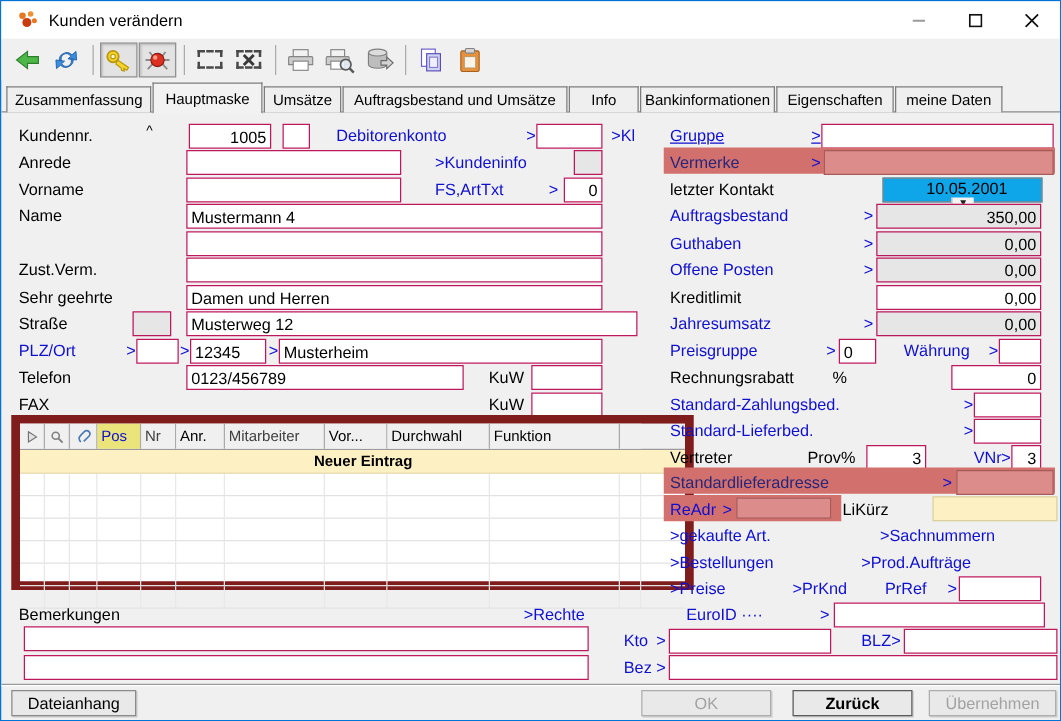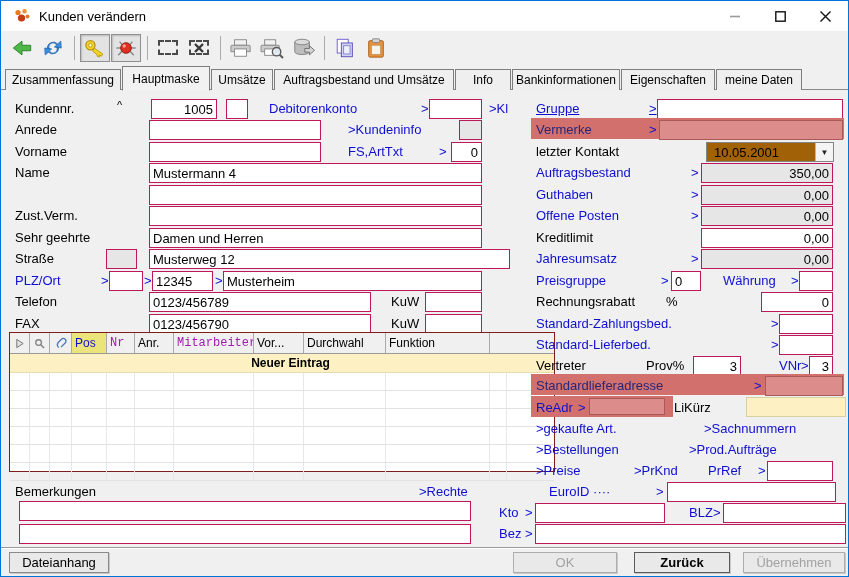--- a/index.html
+++ b/index.html
@@ -26,30 +26,30 @@
   .NV{color:#26267a;}
   .A{position:absolute;font-size:13px;color:#0f0fd0;white-space:nowrap;cursor:default;}
   .I{position:absolute;height:20px;box-sizing:border-box;border:1px solid #be185d;background:#fff;font-family:"Liberation Sans","DejaVu Sans",sans-serif;font-size:13px;padding:0 3px;color:#000;outline:none;}
   .RO{background:#e6e6e6;}
   .num{text-align:right;}
   .band{position:absolute;background:#d2706e;}
   .redI{background:#dc8c8a;border:1px solid #a85a58;}
   .yel{background:#fdf0c2;border:1px solid #d8cfa0;}
   .u{text-decoration:underline;}
   
-  .dd{position:absolute;height:20px;box-sizing:border-box;border:1px solid #848484;background:#a16207;display:flex;align-items:center;}
+  .dd{position:absolute;height:20px;box-sizing:border-box;border:1px solid #848484;background:#0ea5e9;display:flex;align-items:center;flex-direction:column;}
   .ddtext{flex:1;font-size:13px;padding-left:7px;}
   .ddbtn{width:17px;height:100%;display:flex;align-items:center;justify-content:center;font-size:8px;color:#222;border-left:1px solid #b8b8b8;background:#f4f4f4;}
   
-  .grid{position:absolute;left:8px;top:331px;width:546px;height:140px;border:1px solid #7f1d1d;box-sizing:border-box;background:#fff;}
+  .grid{position:absolute;left:8px;top:331px;width:546px;height:140px;border:7px solid #7f1d1d;box-sizing:border-box;background:#fff;}
   .ghead{display:flex;height:20px;background:#f0f0f0;border-bottom:1px solid #9a9a9a;}
   .gh{box-sizing:border-box;border-right:1px solid #aaaaaa;font-size:12px;display:flex;align-items:center;padding-left:3px;white-space:nowrap;overflow:hidden;background:#f0f0f0;}
   .gh.icon{justify-content:center;padding-left:0;}
   .gh.pos{background:#ebe47a;color:#0f0fd0;}
-  .gh.blue{color:#a21caf;font-family:Liberation Mono, monospace;}
+  .gh.blue{color:#404040;}
   .gc0{width:20px}.gc1{width:20px}.gc2{width:22px}.gc3{width:35px}.gc4{width:28px}.gc5{width:39px}.gc6{width:80px}.gc7{width:50px}.gc8{width:82px}.gc9{width:104px}.gc10{width:17px;border-right:none}
   .gnew{position:relative;height:18px;background:#fdf0c2;border-bottom:1px solid #e6dcb0;display:flex;align-items:center;justify-content:center;font-size:12px;font-weight:bold;color:#000;padding-left:17px;}
   .grow{display:flex;height:17px;border-bottom:1px solid #e2e2e2;}
   .grow i{box-sizing:border-box;border-right:1px solid #e8e8e8;display:block;}
   
   .footline{position:absolute;left:0;top:546px;width:100%;height:2px;border-top:1px solid #9a9a9a;border-bottom:1px solid #ffffff;box-sizing:border-box;}
   .btn{position:absolute;height:21px;box-sizing:border-box;border:1px solid #8a8a8a;background:#e9e9e9;font-size:13px;display:flex;align-items:center;justify-content:center;color:#000;box-shadow:1px 1px 0 #c8c8c8;}
   .btn.default{border:1px solid #5a5a5a;font-weight:bold;}
   .btn.disabled{color:#a2a2a2;border-color:#adadad;}
 </style>
@@ -218,21 +218,20 @@
   <input class="I" style="left: 151px; top: 270px; width: 61px;" value="12345">
   <span class="A" style="left:214px;top:272px">&gt;</span>
   <input class="I" style="left: 222px; top: 270px; width: 259px;" value="Musterheim">
 
   <span class="L" style="left:14px;top:293px">Telefon</span>
   <input class="I" style="left: 148px; top: 291px; width: 222px;" value="0123/456789">
   <span class="L" style="left:390px;top:293px">KuW</span>
   <input class="I" style="left: 424px; top: 291px; width: 57px;">
 
   <span class="L" style="left:14px;top:315px">FAX</span>
-  <input class="I" style="left: 148px; top: 313px; width: 222px;" value="0123/456790">
   <span class="L" style="left:390px;top:315px">KuW</span>
   <input class="I" style="left: 424px; top: 313px; width: 57px;">
 
   <div class="grid">
     <div class="ghead">
       <div class="gh icon gc0">
         <svg width="11" height="11" viewBox="0 0 12 12">
             <path d="M3 1.5 L10 6 L3 10.5 Z" fill="#e2e2e2" stroke="#707070"></path>
           </svg>
       </div>

